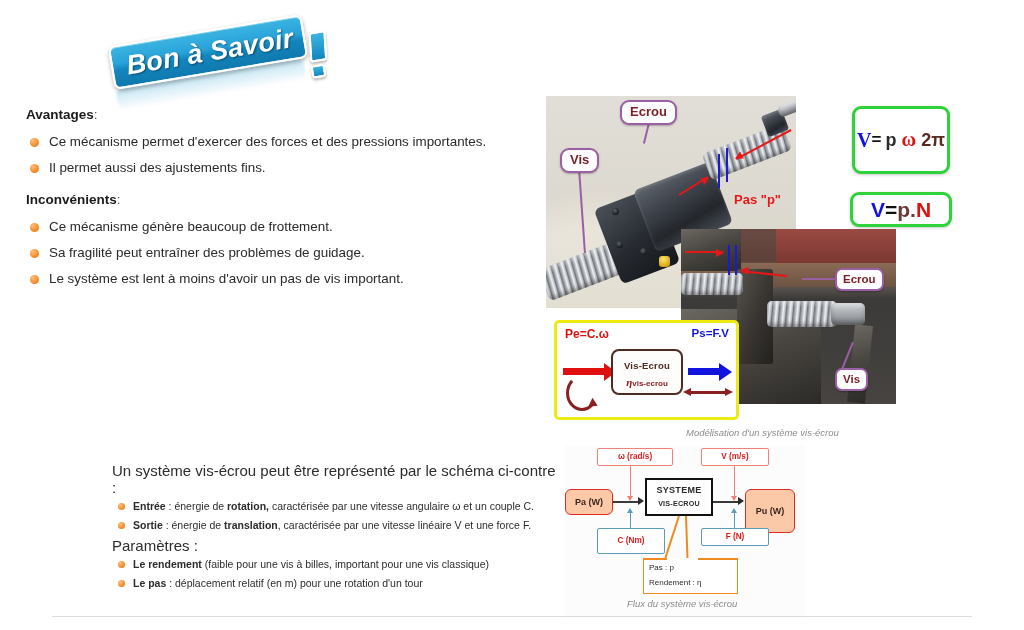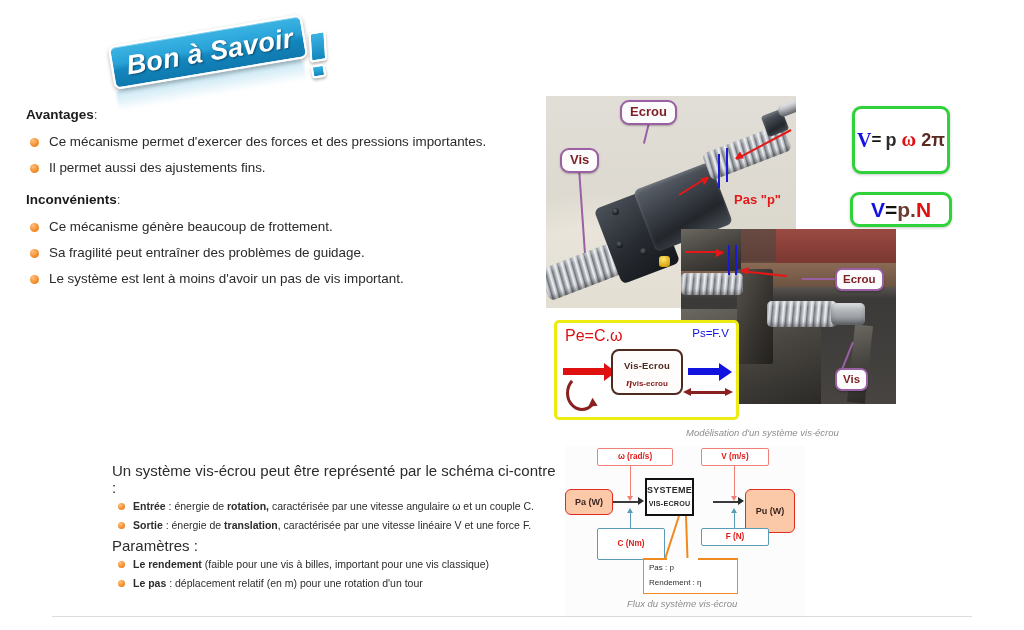--- a/index.html
+++ b/index.html
@@ -231,25 +231,25 @@
   
   #power-box {
     position: absolute; left: 554px; top: 320px;
     width: 185px; height: 100px;
     background: #ffffff;
     border: 3px solid #ecec12;
     border-radius: 5px;
   }
   .pe-label {
     position: absolute; left: 8px; top: 4px;
-    color: #e01010; font-weight: normal; font-size: 16px;
+    color: #e01010; font-weight: bold; font-size: 12px;
   }
   .ps-label {
     position: absolute; right: 7px; top: 4px;
-    color: #1313e0; font-weight: normal; font-size: 11.5px;
+    color: #1313e0; font-weight: bold; font-size: 11.5px;
   }
   .pw-center {
     position: absolute; left: 54px; top: 26px;
     width: 72px; height: 46px;
     border: 2px solid #4e2a20; border-radius: 8px;
     background: #fffdfb;
     text-align: center;
   }
   .pw-c1 { font-size: 9.5px; font-weight: bold; color: #4e2a20; margin-top: 9px; letter-spacing: 0.2px;}
   .pw-c2 { font-size: 8px; font-weight: bold; color: #8a2020; margin-top: 5px; }
@@ -561,31 +561,31 @@
     <div class="fnode redbox" style="left:136px; top:2px; width:68px; height:18px;">V (m/s)</div>
 
     <div class="fline v-red" style="left:65px; top:20px; height:32px;"></div>
     <div class="arrow-dn" style="left:62px; top:50px;"></div>
     <div class="fline v-red" style="left:169px; top:20px; height:32px;"></div>
     <div class="arrow-dn" style="left:166px; top:50px;"></div>
 
     <div class="fnode power" style="left:0px; top:43px; width:48px; height:26px;">Pa (W)</div>
     <div class="fnode power" style="left:180px; top:43px; width:50px; height:44px;">Pu (W)</div>
 
-    <div class="fnode system" style="left:80px; top:32px; width:49px; height:38px;">
+    <div class="fnode system" style="left:80px; top:32px; width:68px; height:38px;">
       <span class="sys-l1">SYSTEME</span>
       <span class="sys-l2">VIS-ECROU</span>
     </div>
 
     <div class="fline h-dark" style="left:48px; top:55px; width:26px;"></div>
     <div class="arrow-rt" style="left:73px; top:51px;"></div>
     <div class="fline h-dark" style="left:148px; top:55px; width:26px;"></div>
     <div class="arrow-rt" style="left:173px; top:51px;"></div>
 
-    <div class="fnode bluebox" style="left:32px; top:82px; width:68px; height:32px;">C (Nm)</div>
+    <div class="fnode bluebox" style="left:32px; top:82px; width:68px; height:26px;">C (Nm)</div>
     <div class="fnode bluebox" style="left:136px; top:82px; width:68px; height:18px;">F (N)</div>
     <div class="fline v-blue" style="left:65px; top:66px; height:16px;"></div>
     <div class="arrow-up" style="left:62px; top:62px;"></div>
     <div class="fline v-blue" style="left:169px; top:66px; height:16px;"></div>
     <div class="arrow-up" style="left:166px; top:62px;"></div>
 
     <div class="orange-leg" style="left:113px; top:70px; width:1.8px; height:44px; transform:rotate(18deg); transform-origin:top center;"></div>
     <div class="orange-leg" style="left:120px; top:70px; width:1.8px; height:44px; transform:rotate(-2deg); transform-origin:top center;"></div>
     <div class="orange-box" style="left:78px; top:112px; width:95px; height:36px;"></div>
     <div class="orange-leg" style="left:78px; top:112px; width:24px; height:1.8px;"></div>

